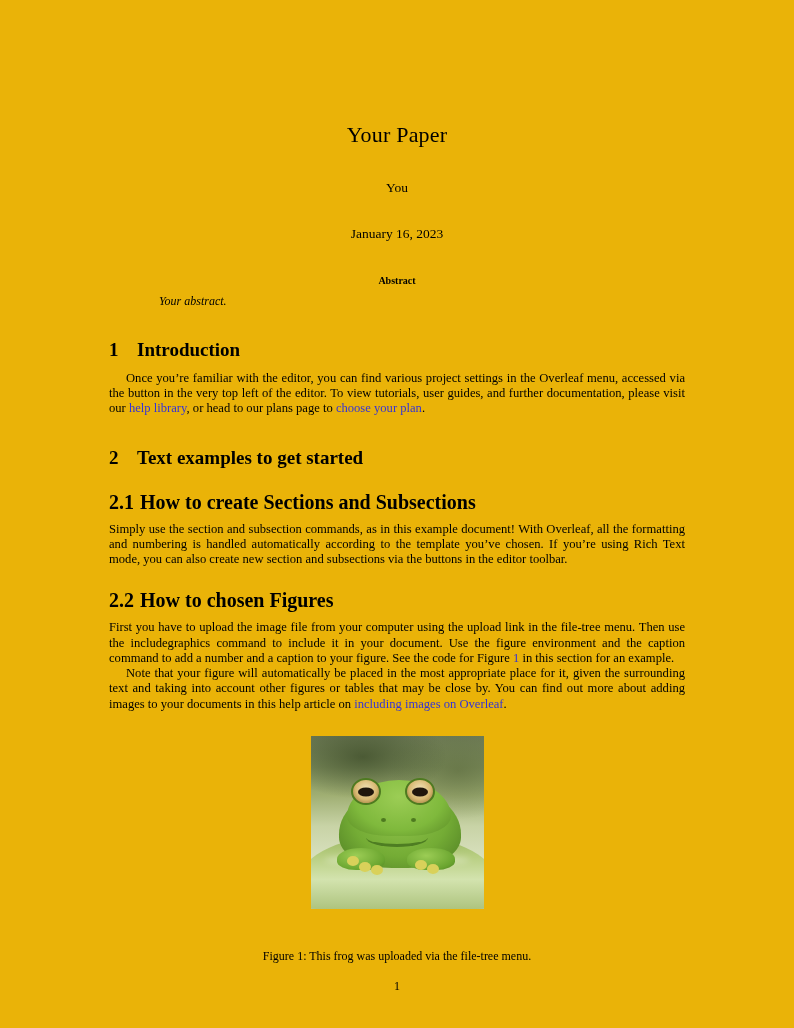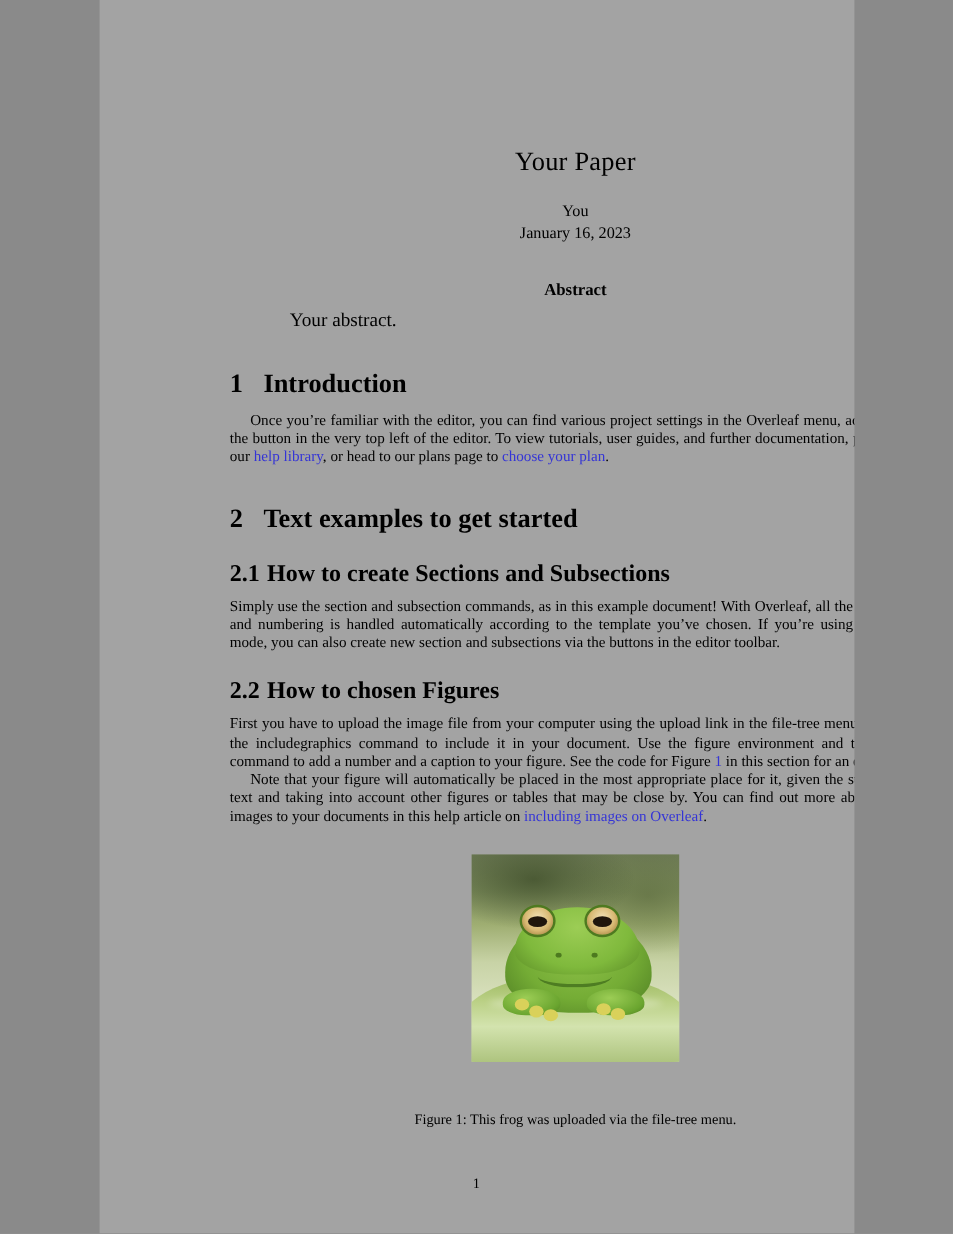--- a/index.html
+++ b/index.html
@@ -1,23 +1,23 @@
 <!DOCTYPE html>
 <html><head>
 <meta charset="utf-8">
 <style>
   html, body {
     margin: 0;
     padding: 0;
     background: #8a8a8a;
   }
   .page {
-    width: 629px;
+    width: 794px;
     height: 1028px;
-    background: #a3a3a3;
+    background: #eab308;
     position: relative;
     margin: 0 auto;
     box-sizing: border-box;
     font-family: "Liberation Serif", serif;
     color: #000000;
     overflow: hidden;
     padding-left: 29px;
   }
   .content {
     position: absolute;
@@ -27,42 +27,43 @@
   }
   .doc-title {
     text-align: center;
     font-size: 22px;
     margin-top: 122px;
     letter-spacing: 0.2px;
   }
   .doc-author {
     text-align: center;
     font-size: 13.5px;
-    margin-top: 20px;
+    margin-top: 32px;
   }
   .doc-date {
     text-align: center;
     font-size: 13.5px;
-    margin-top: 2px;
+    margin-top: 30px;
   }
   .abstract-head {
     text-align: center;
-    font-size: 14px;
+    font-size: 10px;
     font-weight: bold;
     margin-top: 33px;
   }
   .abstract-body {
-    font-size: 16px;
+    font-size: 12px;
     margin-top: 8px;
     padding-left: 50px;
     padding-right: 50px;
     text-align: justify;
+    font-style: italic;
   }
   h1.sec {
-    font-size: 22px;
+    font-size: 19px;
     font-weight: bold;
     margin: 30px 0 10px 0;
   }
   h1.sec .num { display: inline-block; min-width: 28px; }
   h2.subsec {
     font-size: 20px;
     font-weight: bold;
     margin: 22px 0 8px 0;
   }
   h2.subsec .num { display: inline-block; min-width: 31px; }

